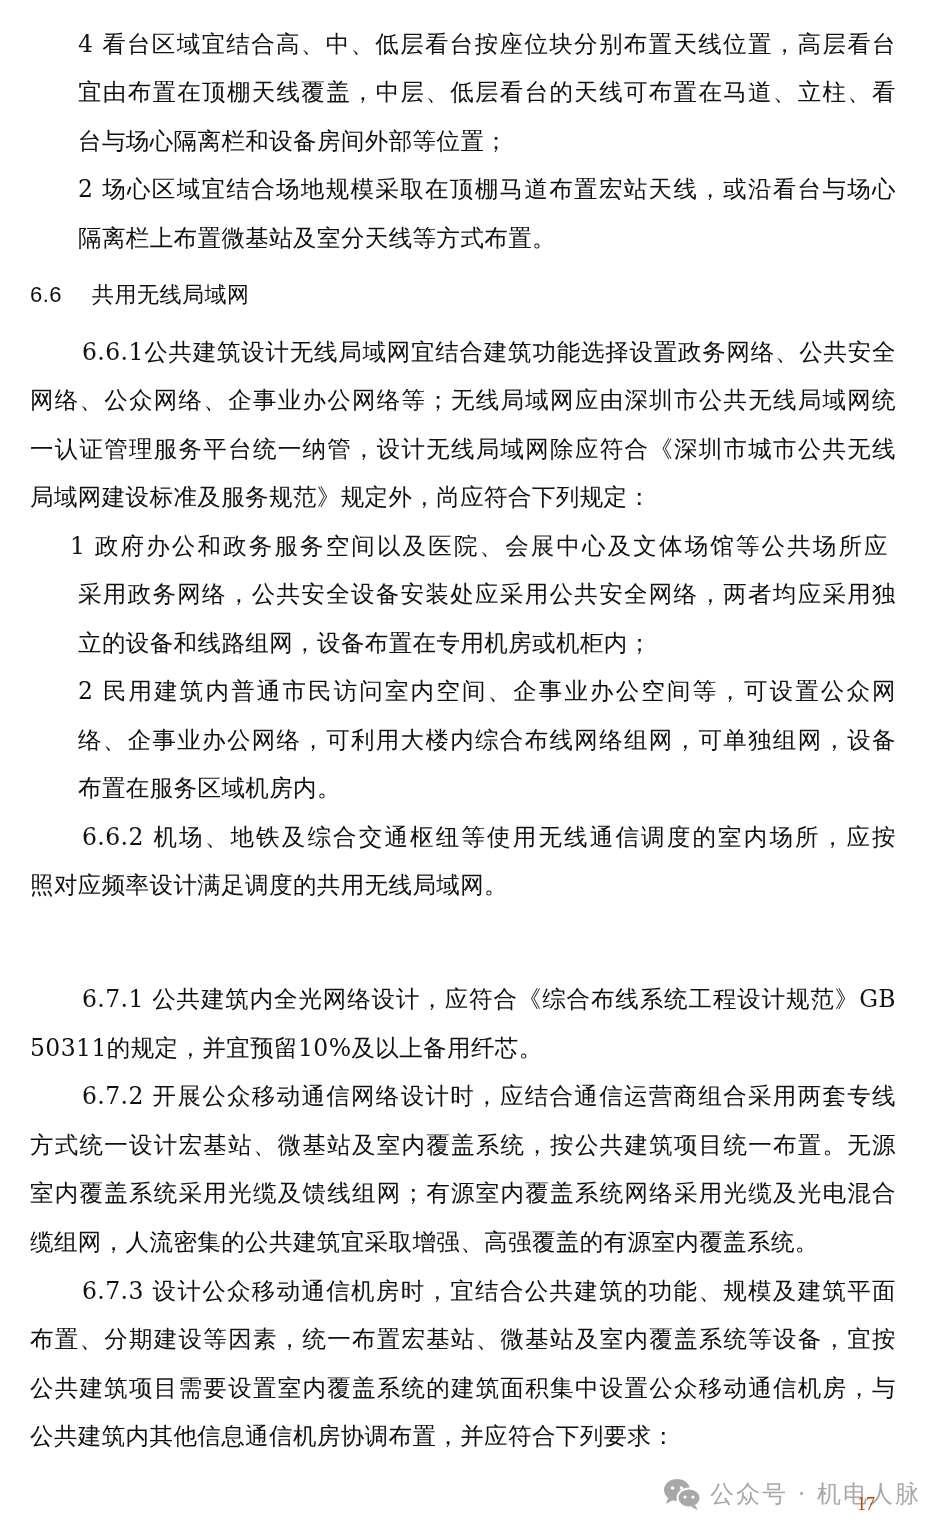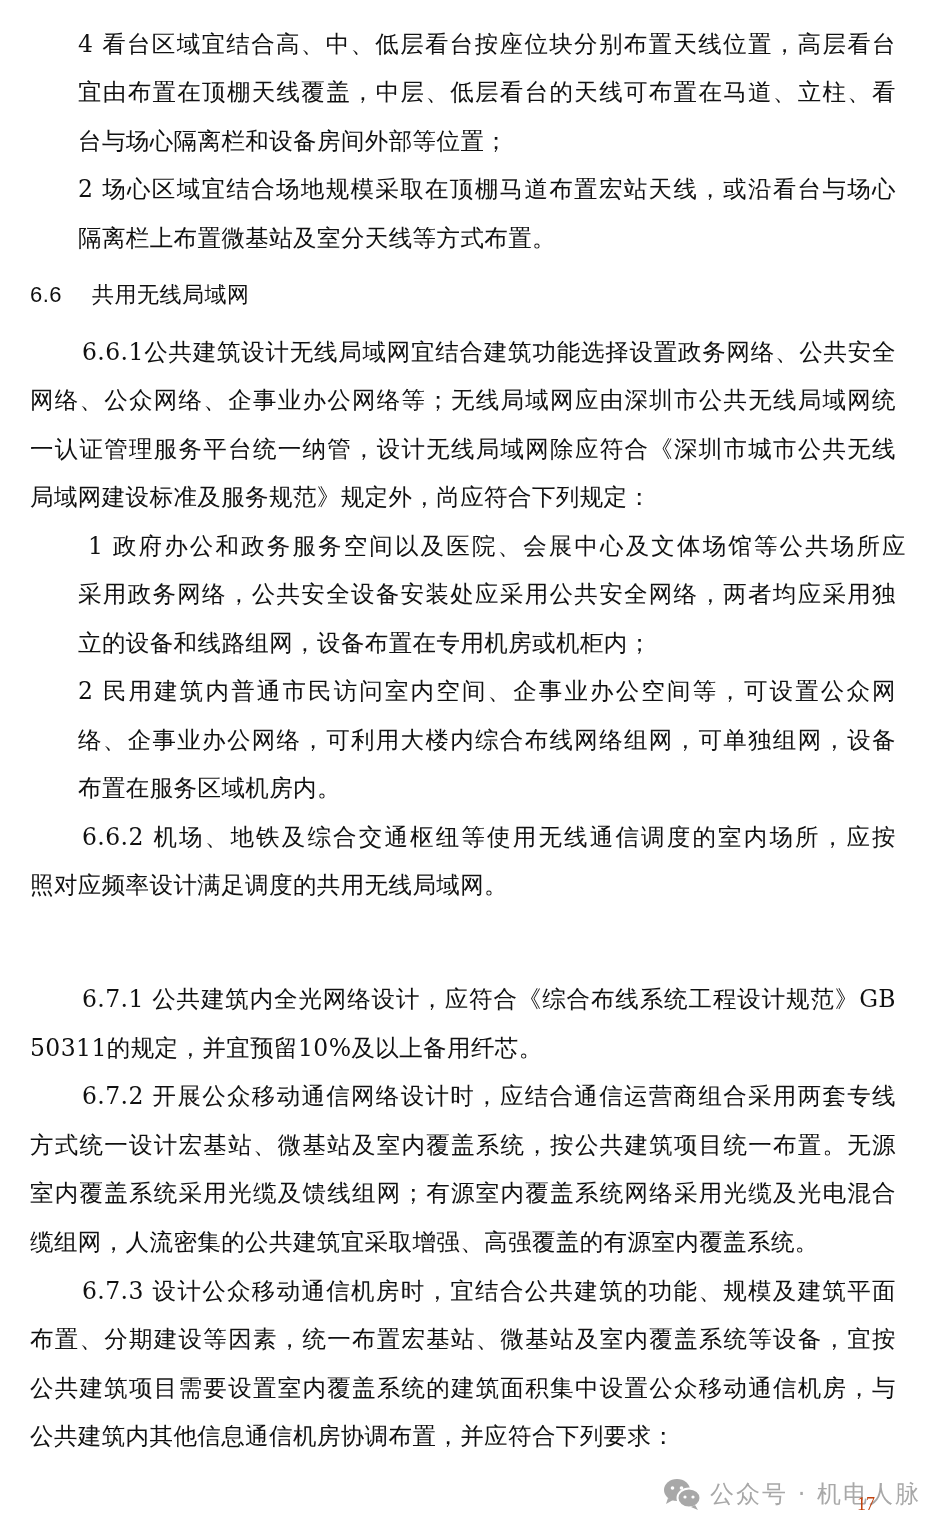--- a/index.html
+++ b/index.html
@@ -84,21 +84,21 @@
 
   <div class="line heading" style="top:279px;left:30px">
     <span class="num">6.6</span><span>共用无线局域网</span>
   </div>
 
   <div class="line justify" style="top:336px;left:82px;width:814px">6.6.1公共建筑设计无线局域网宜结合建筑功能选择设置政务网络、公共安全</div>
   <div class="line justify" style="top:384px;left:30px;width:866px">网络、公众网络、企事业办公网络等；无线局域网应由深圳市公共无线局域网统</div>
   <div class="line justify" style="top:433px;left:30px;width:866px">一认证管理服务平台统一纳管，设计无线局域网除应符合《深圳市城市公共无线</div>
   <div class="line" style="top:481px;left:30px">局域网建设标准及服务规范》规定外，尚应符合下列规定：</div>
 
-  <div class="line justify" style="top:530px;left:88px;width:818px">1    政府办公和政务服务空间以及医院、会展中心及文体场馆等公共场所应</div>
+  <div class="line justify" style="top:530px;left:70px;width:818px">1    政府办公和政务服务空间以及医院、会展中心及文体场馆等公共场所应</div>
   <div class="line justify" style="top:578px;left:78px;width:818px">采用政务网络，公共安全设备安装处应采用公共安全网络，两者均应采用独</div>
   <div class="line" style="top:627px;left:78px">立的设备和线路组网，设备布置在专用机房或机柜内；</div>
 
   <div class="line justify" style="top:675px;left:78px;width:818px">2    民用建筑内普通市民访问室内空间、企事业办公空间等，可设置公众网</div>
   <div class="line" style="top:772px;left:78px">布置在服务区域机房内。</div>
   <div class="line justify" style="top:724px;left:78px;width:818px">络、企事业办公网络，可利用大楼内综合布线网络组网，可单独组网，设备</div>
 
   <div class="line justify" style="top:821px;left:82px;width:814px">6.6.2    机场、地铁及综合交通枢纽等使用无线通信调度的室内场所，应按</div>
   <div class="line" style="top:869px;left:30px">照对应频率设计满足调度的共用无线局域网。</div>
 

